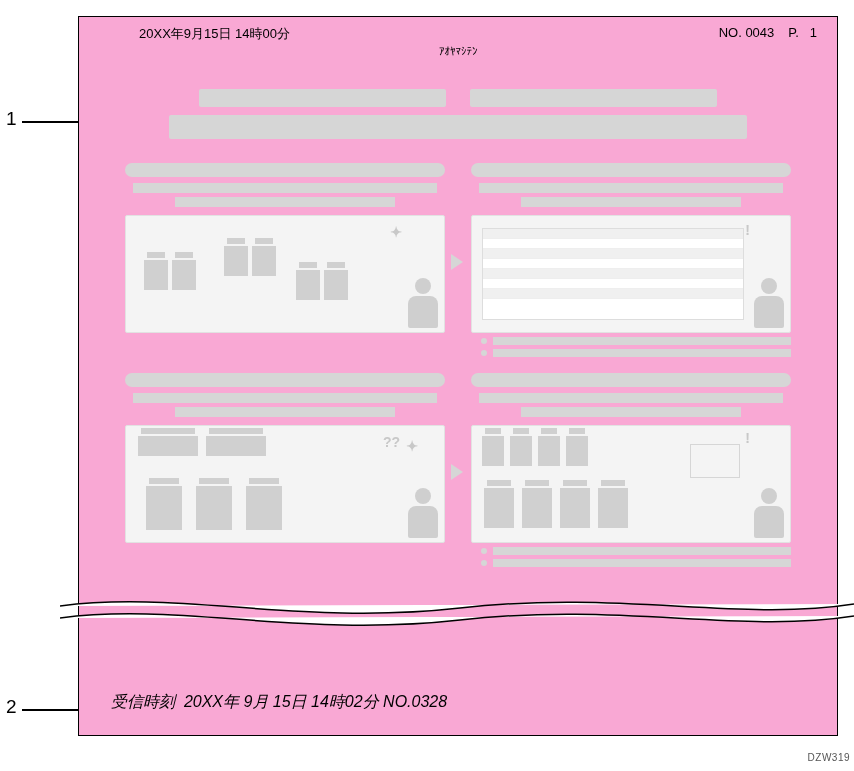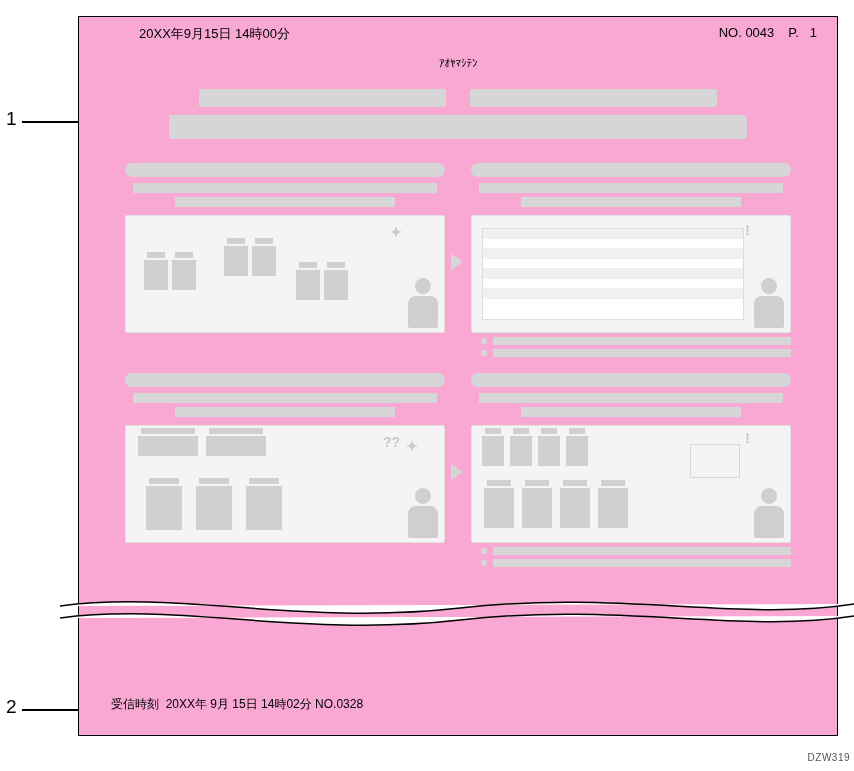--- a/index.html
+++ b/index.html
@@ -30,21 +30,21 @@
     .header-right { display: flex; gap: 14px; }
     .sender-row {
       text-align: right;
       padding: 2px 24px;
       font-size: 13px;
       font-weight: 500;
     }
     .annotation-text {
       position: absolute;
       left: 360px;
-      top: 40px;
+      top: 28px;
       font-size: 11px;
     }
     
     .callout-1 {
       position: absolute;
       left: 6px;
       top: 108px;
       font-size: 19px;
     }
     .callout-1-line {
@@ -180,21 +180,22 @@
       top: 588px;
       width: 794px;
       height: 46px;
       pointer-events: none;
     }
     
     .rx-line {
       position: absolute;
       bottom: 22px;
       left: 32px;
-      font-size: 12px;
+      font-size: 16px;
+      font-style: italic;
     }
     .figure-id {
       position: absolute;
       right: 4px;
       bottom: 8px;
       font-size: 10px;
       color: #555;
       letter-spacing: 0.5px;
     }
     .marks {

